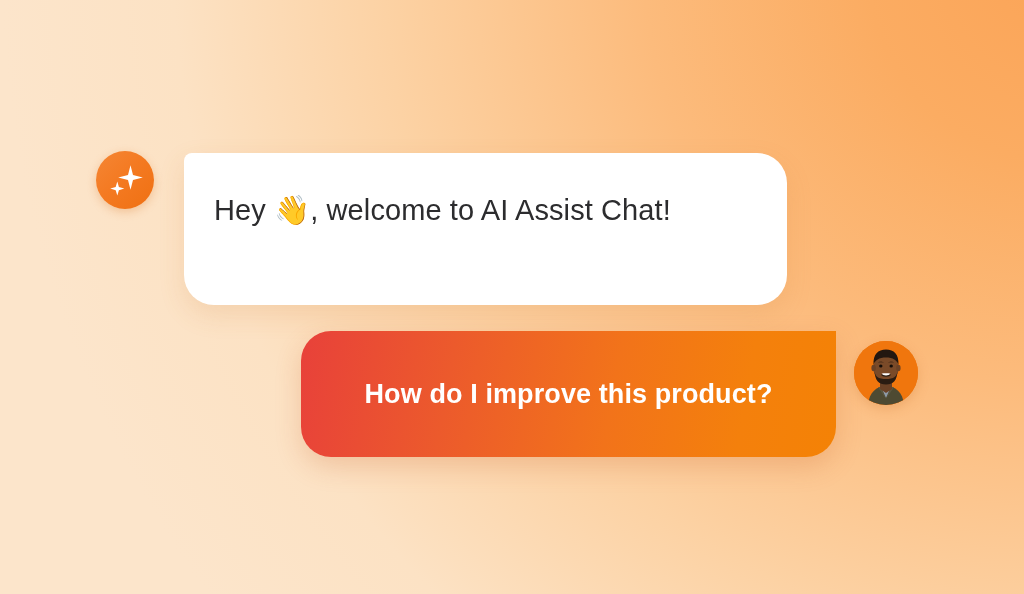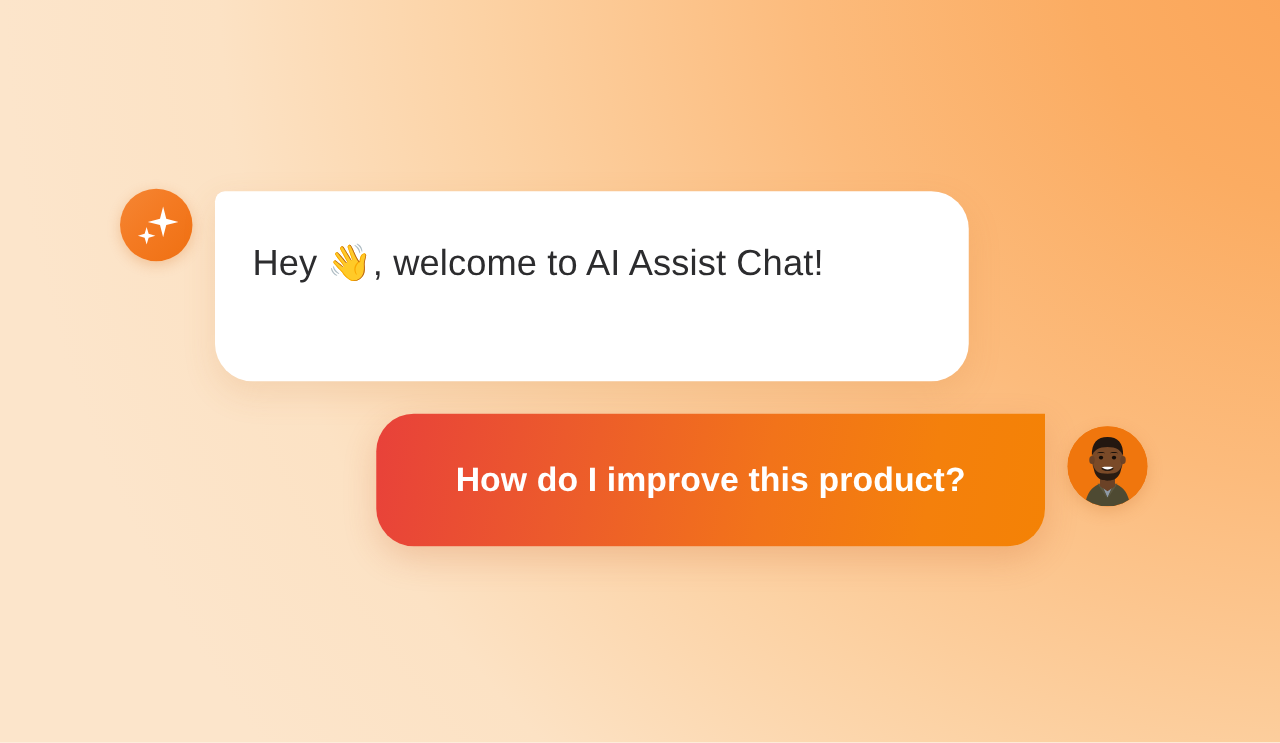--- a/index.html
+++ b/index.html
@@ -54,21 +54,21 @@
     box-shadow: 0 3px 10px rgba(214, 108, 24, 0.28);
   }
   .assistant-avatar svg {
     display: block;
     width: 58px;
     height: 58px;
   }
 
   .assistant-bubble {
     position: absolute;
-    left: 76px;
+    left: 88px;
     top: 2px;
     width: 603px;
     height: 152px;
     box-sizing: border-box;
     background: #FFFFFF;
     border-radius: 8px 30px 30px 30px;
     box-shadow: 0 10px 26px rgba(203, 123, 55, 0.16);
     padding: 33px 30px 0 30px;
   }
 
@@ -91,21 +91,21 @@
     position: absolute;
     left: 301px;
     top: 331px;
   }
 
   .user-bubble {
     position: absolute;
     left: 0;
     top: 0;
     width: 535px;
-    height: 106px;
+    height: 126px;
     box-sizing: border-box;
     background: linear-gradient(100deg, #E8413A 0%, #EC5A2C 28%, #F2731A 58%, #F4800C 82%, #F48205 100%);
     border-radius: 30px 0 30px 30px;
     box-shadow: 0 10px 26px rgba(200, 90, 35, 0.22);
     display: flex;
     align-items: center;
     justify-content: center;
   }
 
   .user-text {

